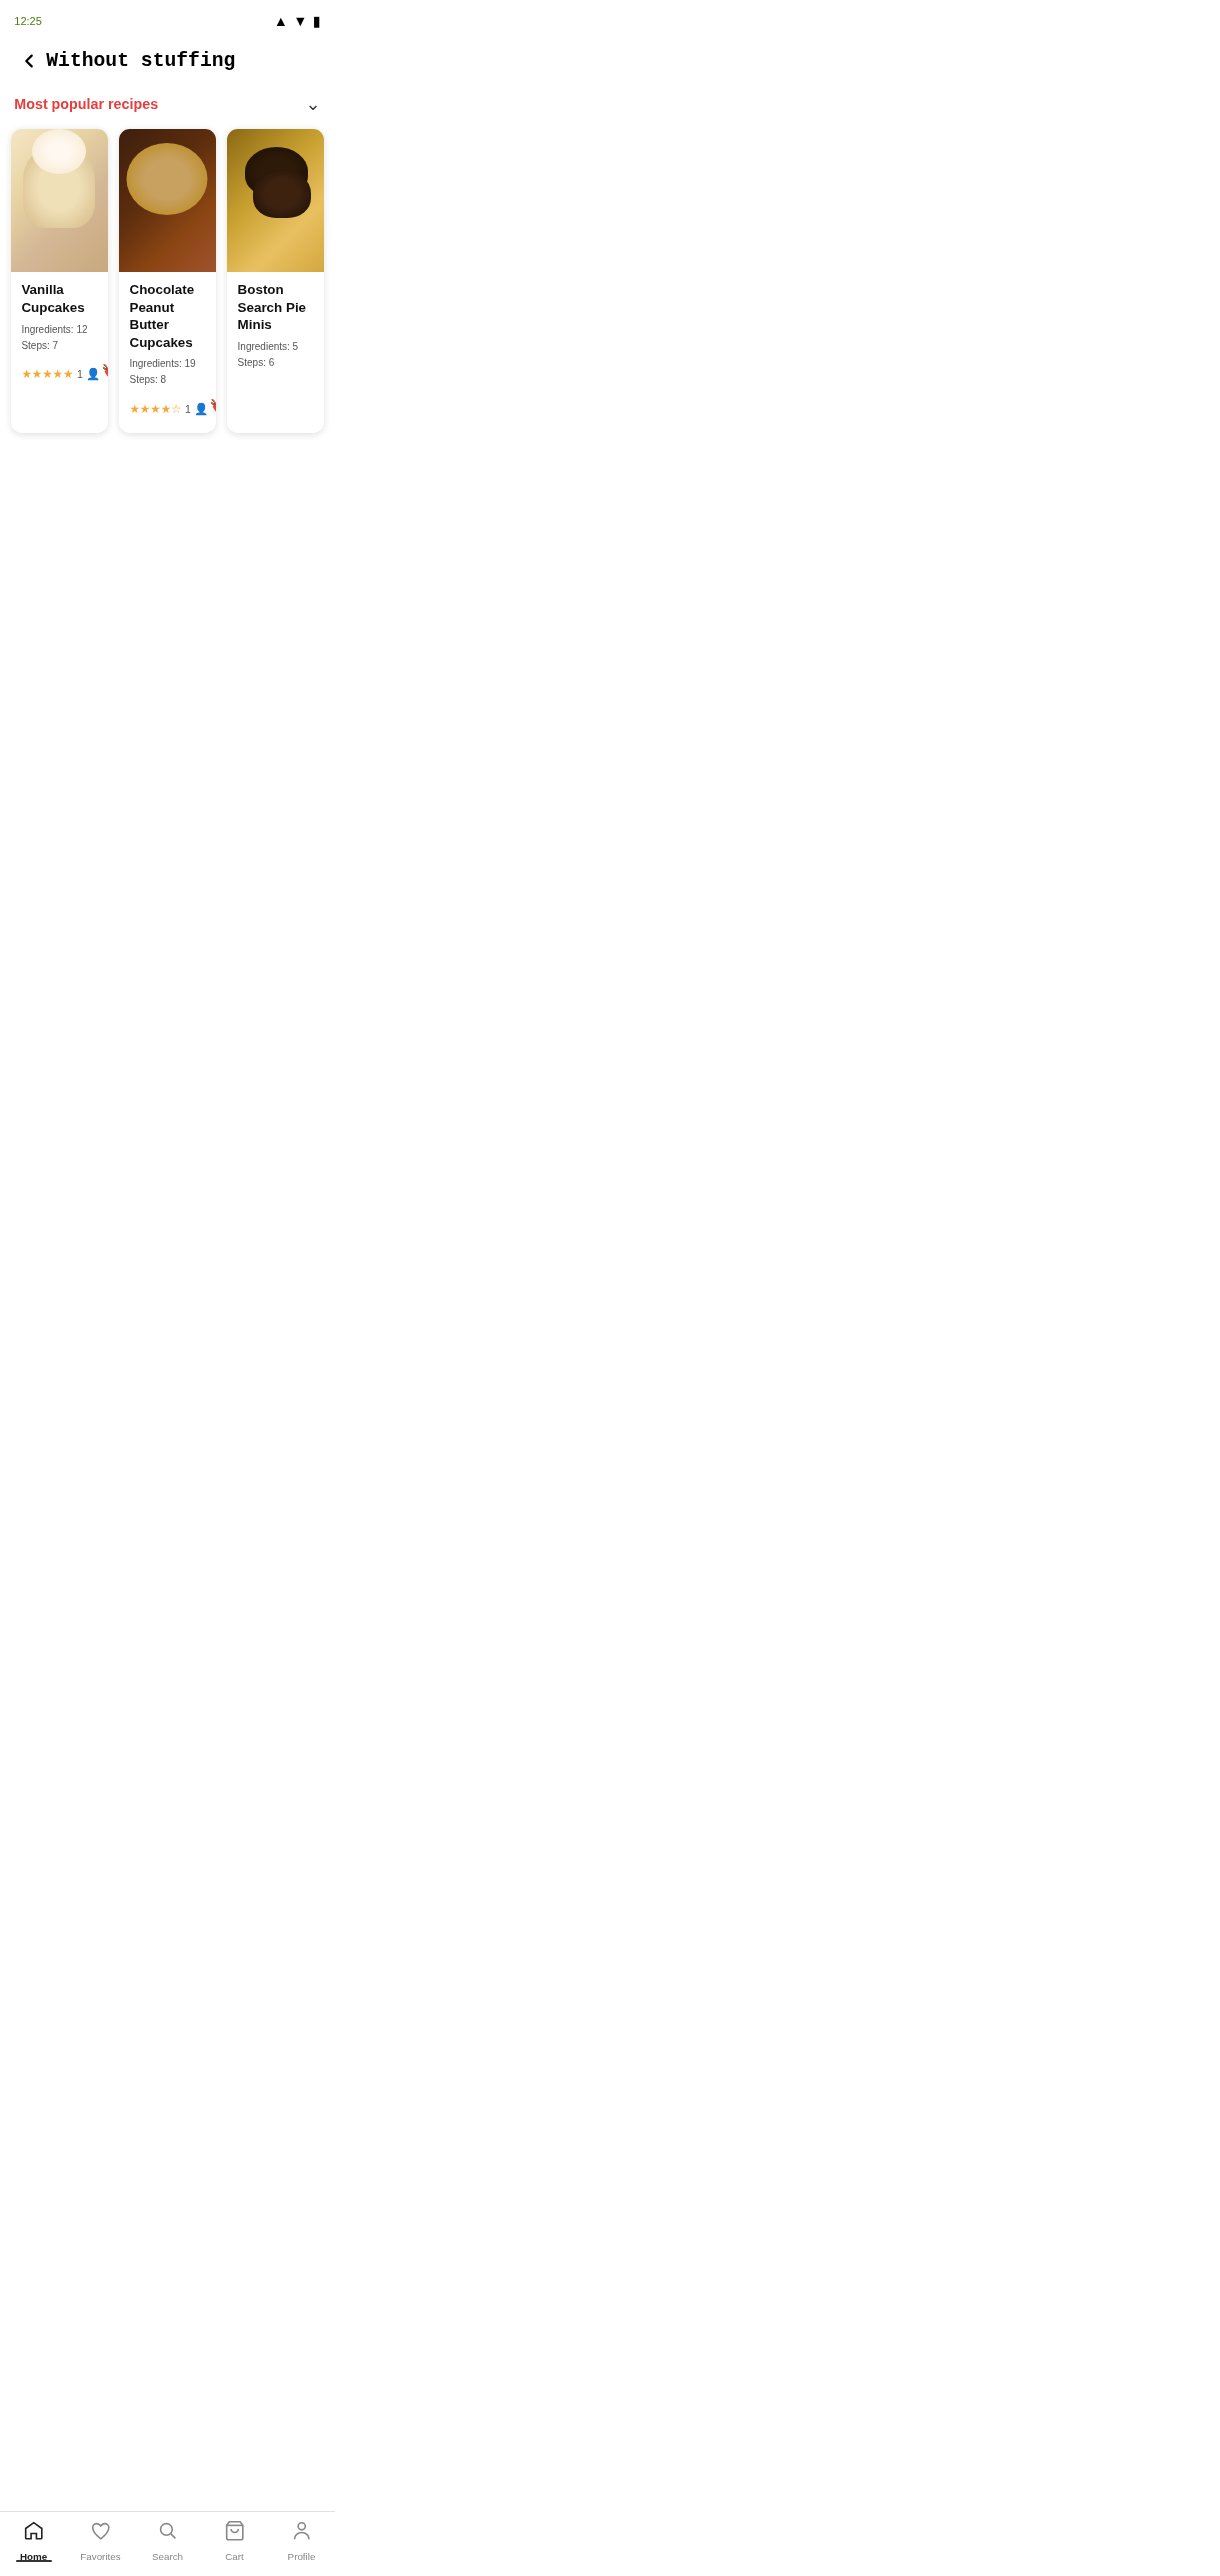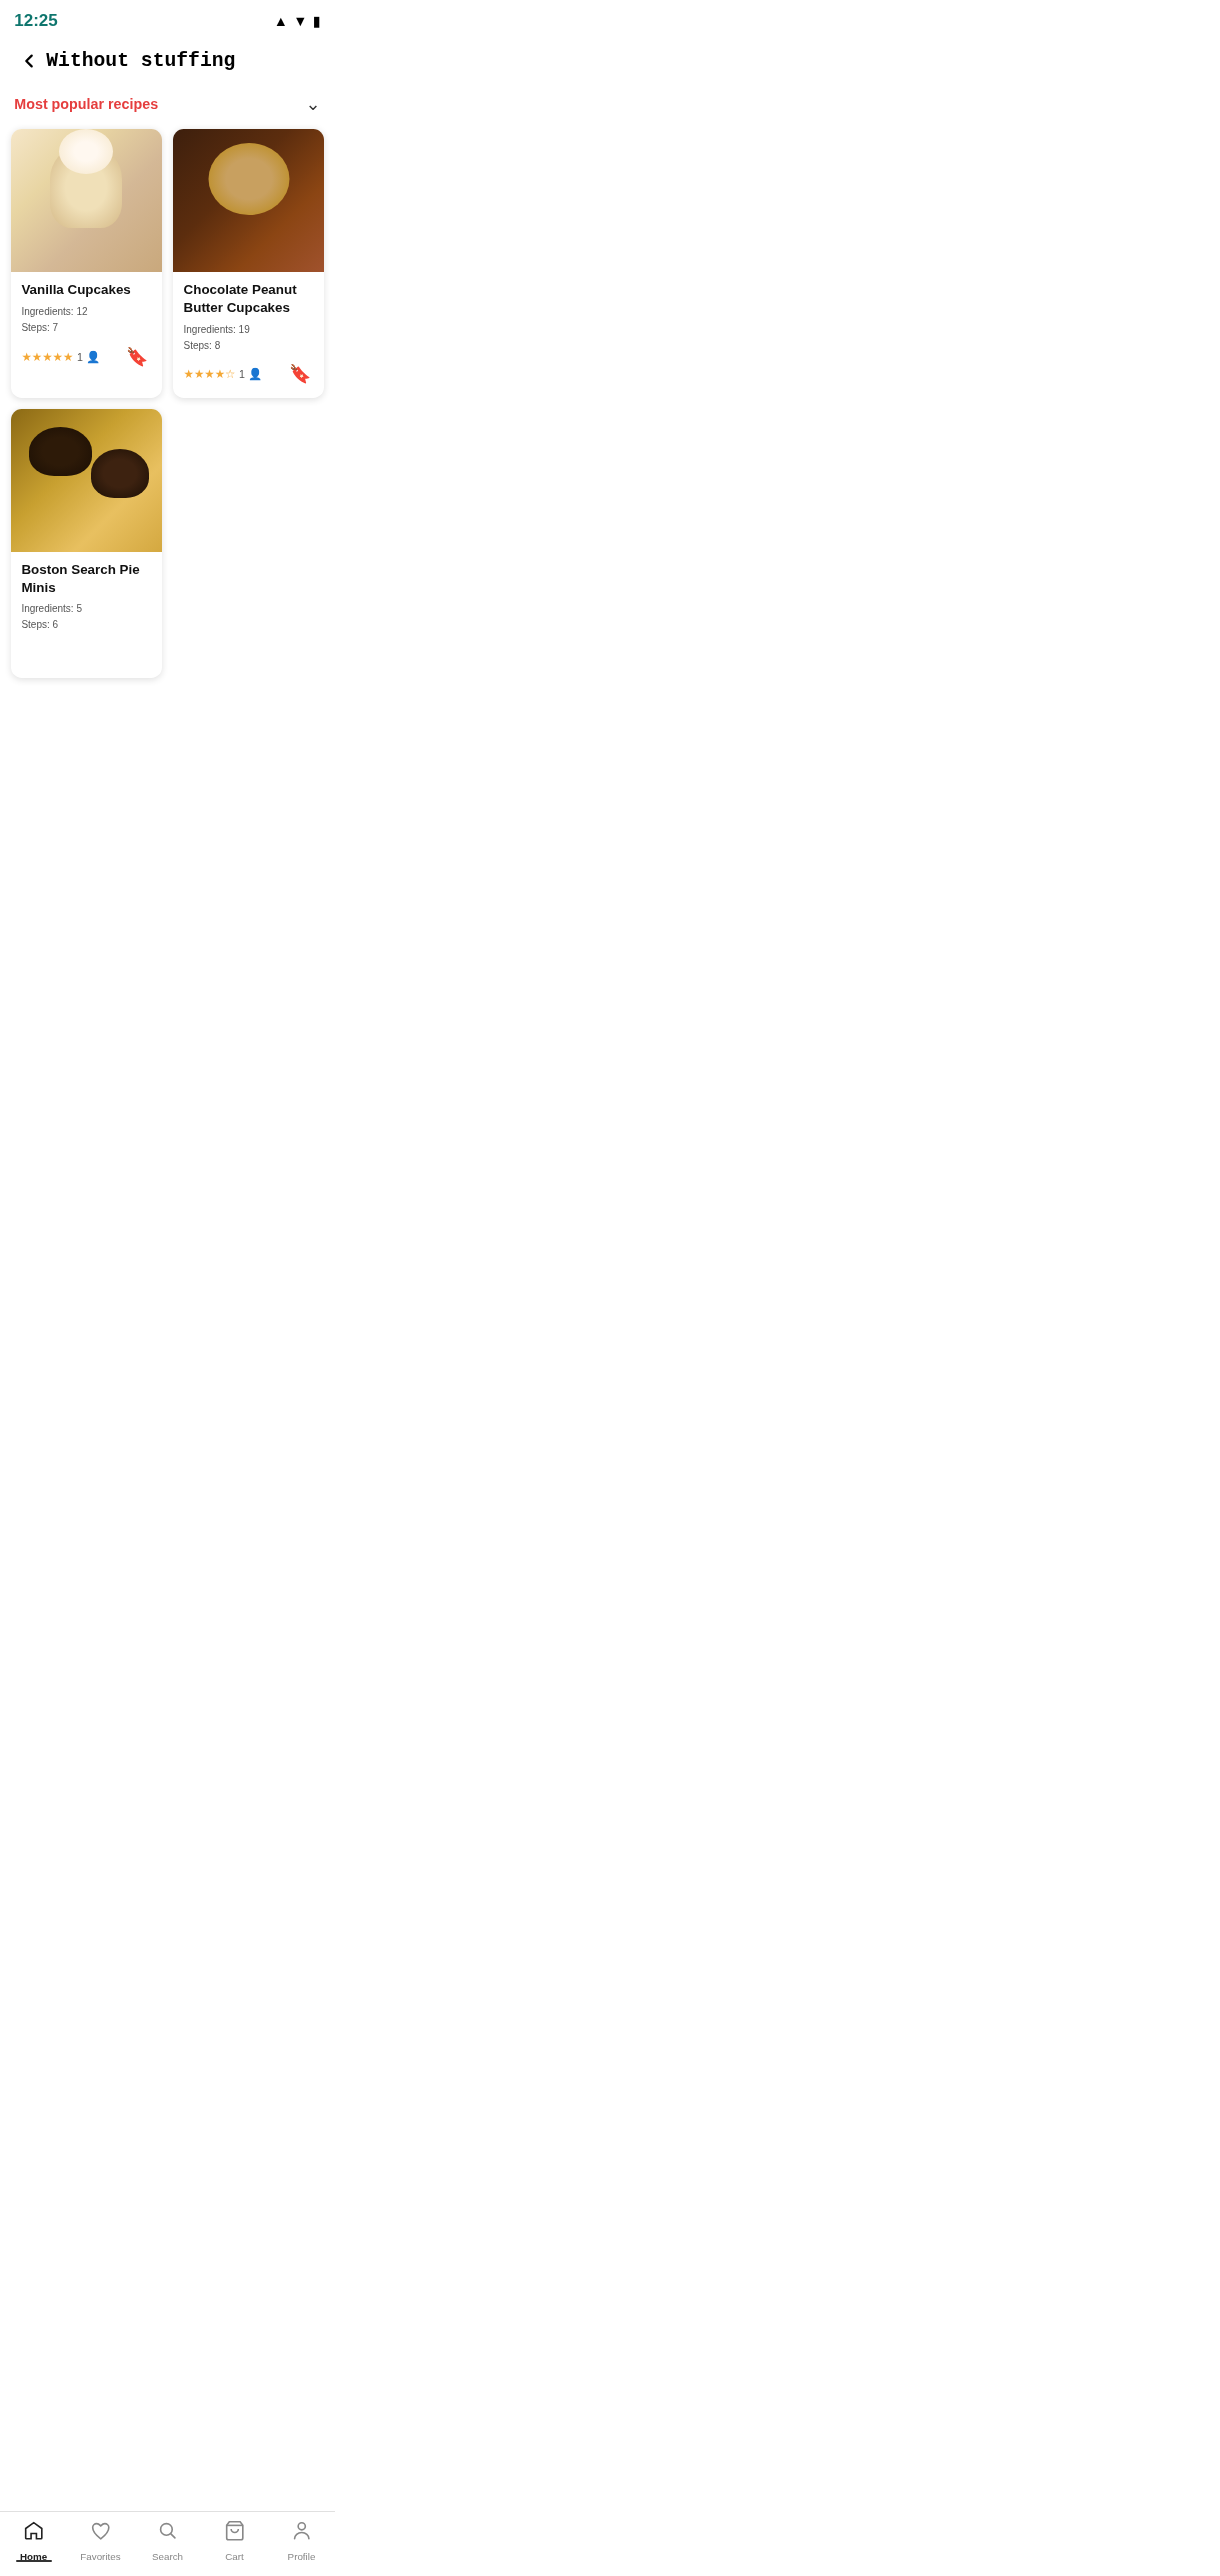--- a/index.html
+++ b/index.html
@@ -15,23 +15,23 @@
 
     
     .status-bar {
       display: flex;
       justify-content: space-between;
       align-items: center;
       padding: 7.2px 14.3px 3.6px;
       height: 39px;
     }
     .status-time {
-      font-size: 17px;
-      font-weight: 700;
-      color: #0f766e;
+      font-size: 11px;
+      font-weight: 400;
+      color: #4d7c0f;
     }
     .status-icons {
       display: flex;
       gap: 5.4px;
       align-items: center;
     }
 
     
     .header {
       display: flex;
@@ -67,21 +67,21 @@
       color: #e53e3e;
     }
     .sort-chevron {
       font-size: 18px;
       color: #333;
     }
 
     
     .recipe-grid {
       display: grid;
-      grid-template-columns: 1fr 1fr;
+      grid-template-columns: 1fr 1fr 1fr;
       gap: 10.7px;
       padding: 0 10.7px 14.3px;
     }
 
     .recipe-card {
       background: #fff;
       border-radius: 10.7px;
       overflow: hidden;
       box-shadow: 0 1.8px 7.2px rgba(0,0,0,0.12);
       cursor: pointer;

